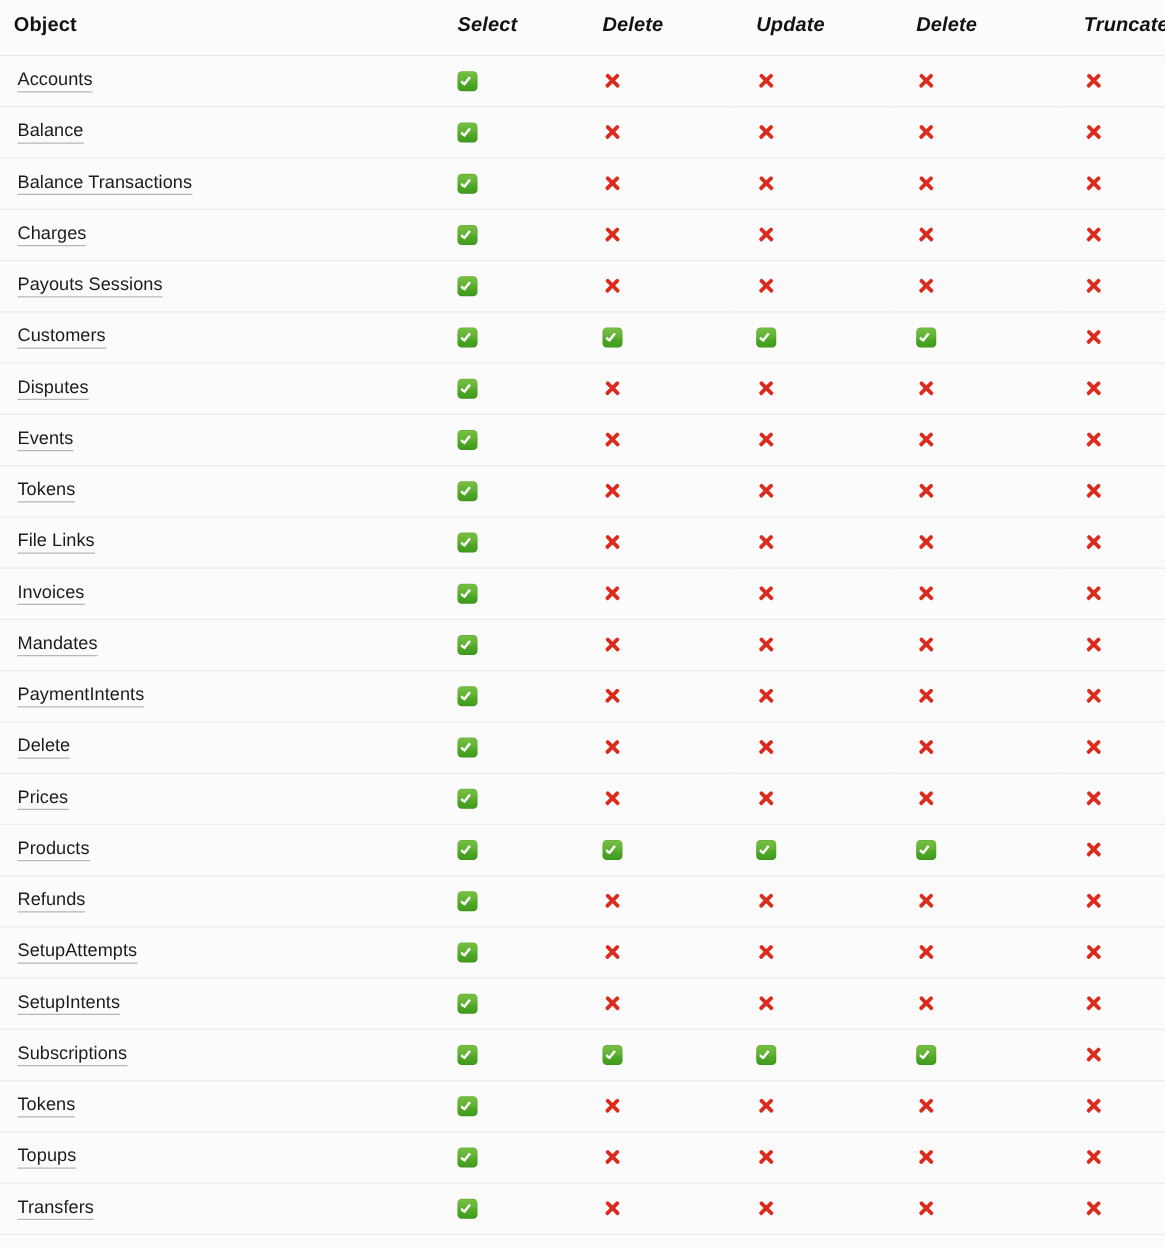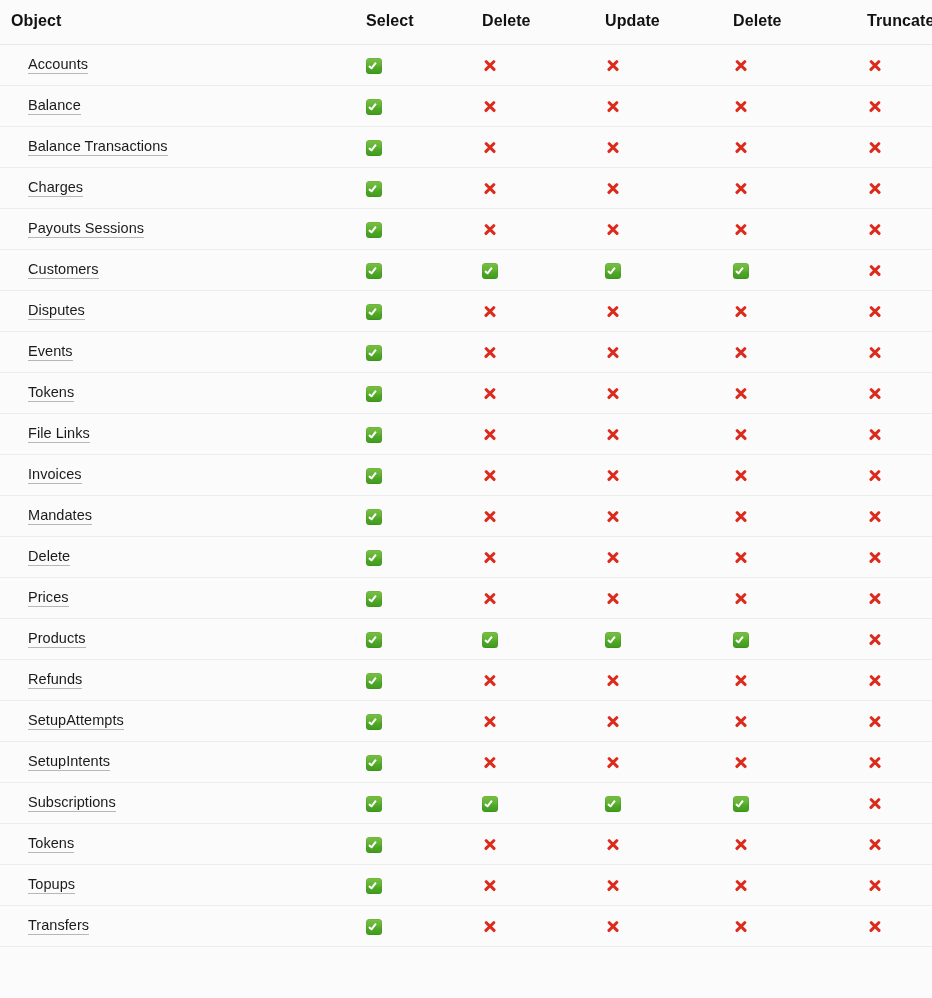--- a/index.html
+++ b/index.html
@@ -36,31 +36,31 @@
     font-size: 16px;
     font-weight: 700;
     color: #121212;
     letter-spacing: 0.1px;
     padding: 0 0 14px 0;
     border-bottom: 1px solid #e8e8e8;
     vertical-align: bottom;
     height: 30px;
   }
   thead th.th-object { padding-left: 11px; }
-  thead th.th-op     { padding-left: 18px; }
+  thead th.th-op     { padding-left: 18px; font-style: italic; }
 
   tbody td {
     border-bottom: 1px solid #ececec;
     height: 40px;
     padding: 0;
     vertical-align: middle;
   }
 
   td.cell-object {
-    padding-left: 28px;
+    padding-left: 14px;
     font-size: 14.5px;
     color: #1b1b1b;
     letter-spacing: 0.05px;
   }
 
   .obj-link {
     color: #1b1b1b;
     text-decoration: none;
     border-bottom: 1px solid #b7b7b7;
     padding-bottom: 1px;
@@ -243,20 +243,28 @@
       </tr>
       <tr>
         <td class="cell-object"><a class="obj-link">Mandates</a></td>
         <td class="cell-op"><span class="ico ico-check" role="img" aria-label="supported"></span></td>
         <td class="cell-op"><span class="ico ico-cross" role="img" aria-label="not supported"></span></td>
         <td class="cell-op"><span class="ico ico-cross" role="img" aria-label="not supported"></span></td>
         <td class="cell-op"><span class="ico ico-cross" role="img" aria-label="not supported"></span></td>
         <td class="cell-op"><span class="ico ico-cross" role="img" aria-label="not supported"></span></td>
       </tr>
       <tr>
+        <td class="cell-object"><a class="obj-link">PaymentIntents</a></td>
+        <td class="cell-op"><span class="ico ico-check" role="img" aria-label="supported"></span></td>
+        <td class="cell-op"><span class="ico ico-cross" role="img" aria-label="not supported"></span></td>
+        <td class="cell-op"><span class="ico ico-cross" role="img" aria-label="not supported"></span></td>
+        <td class="cell-op"><span class="ico ico-cross" role="img" aria-label="not supported"></span></td>
+        <td class="cell-op"><span class="ico ico-cross" role="img" aria-label="not supported"></span></td>
+      </tr>
+      <tr>
         <td class="cell-object"><a class="obj-link">Delete</a></td>
         <td class="cell-op"><span class="ico ico-check" role="img" aria-label="supported"></span></td>
         <td class="cell-op"><span class="ico ico-cross" role="img" aria-label="not supported"></span></td>
         <td class="cell-op"><span class="ico ico-cross" role="img" aria-label="not supported"></span></td>
         <td class="cell-op"><span class="ico ico-cross" role="img" aria-label="not supported"></span></td>
         <td class="cell-op"><span class="ico ico-cross" role="img" aria-label="not supported"></span></td>
       </tr>
       <tr>
         <td class="cell-object"><a class="obj-link">Prices</a></td>
         <td class="cell-op"><span class="ico ico-check" role="img" aria-label="supported"></span></td>

